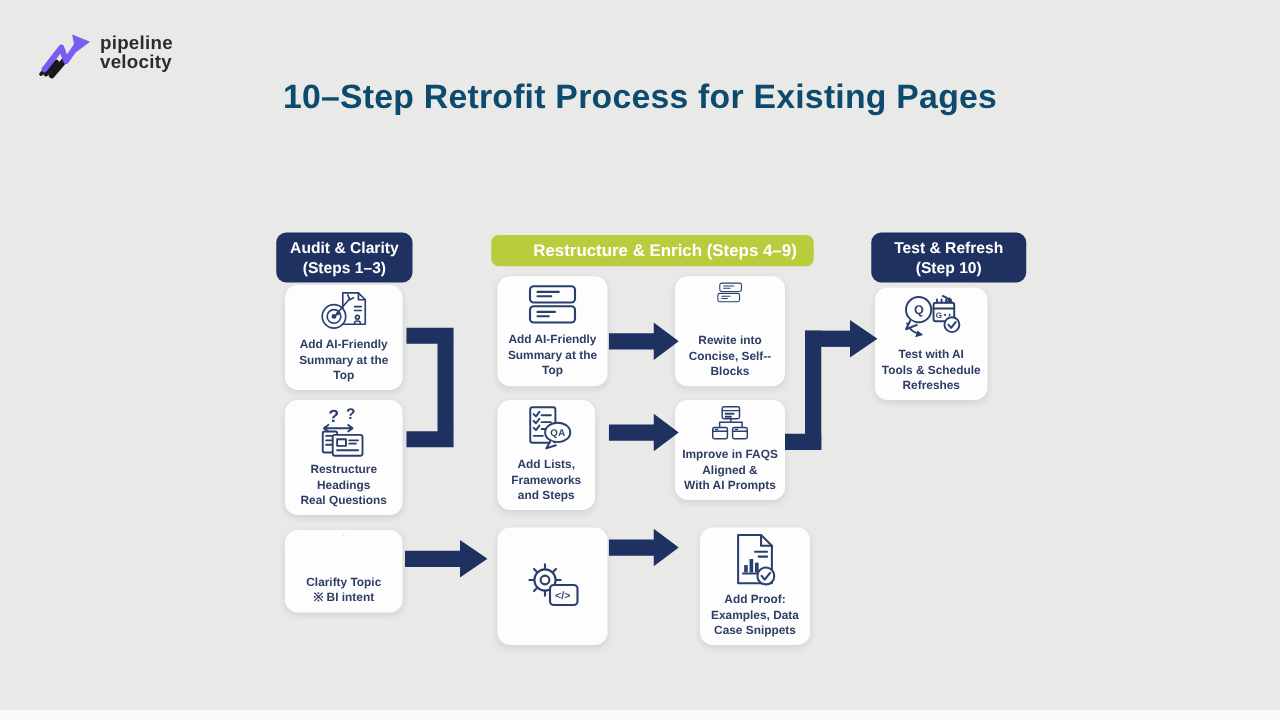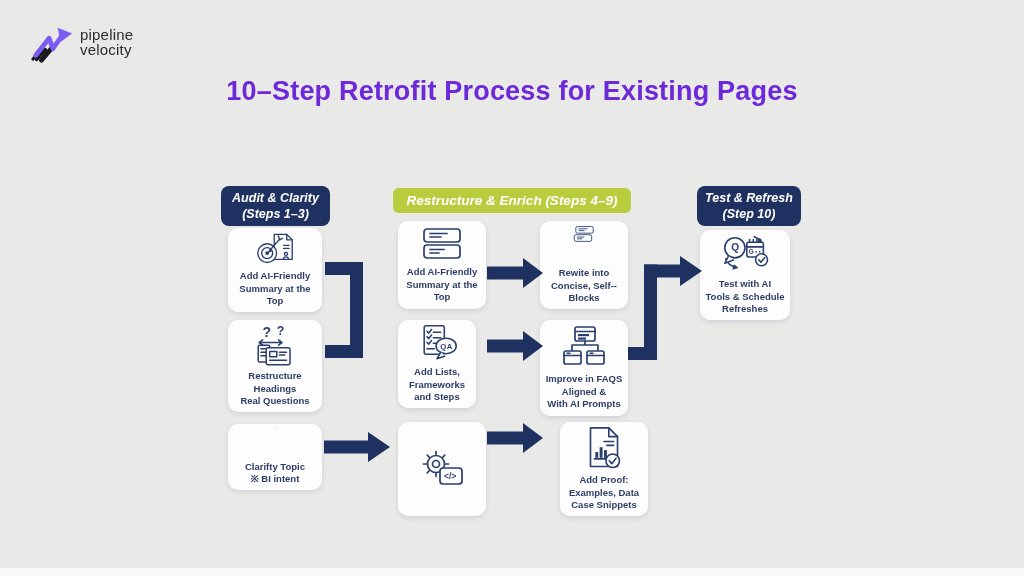--- a/index.html
+++ b/index.html
@@ -3,30 +3,30 @@
 <meta charset="utf-8">
 <style>
   html,body{margin:0;padding:0;}
   body{
     width:1024px;height:576px;position:relative;overflow:hidden;
     background:#e9e9e7;font-family:"Liberation Sans",sans-serif;
   }
   .bottom-strip{position:absolute;left:0;right:0;bottom:0;height:8px;background:#fafaf9;}
   
   .logo{position:absolute;left:28px;top:20px;display:flex;align-items:center;gap:6px;}
-  .logo-words{display:flex;flex-direction:column;color:#2b2b33;font-weight:normal;
+  .logo-words{display:flex;flex-direction:column;color:#2b2b33;font-weight:bold;
     font-size:15px;line-height:15px;letter-spacing:.2px;}
   
-  .title{position:absolute;top:76px;left:0;right:0;text-align:center;
-    font-size:27px;font-weight:800;color:#6d28d9;letter-spacing:.2px;}
+  .title{position:absolute;top:62px;left:0;right:0;text-align:center;
+    font-size:27px;font-weight:800;color:#0c4a6e;letter-spacing:.2px;}
   
   .badge{position:absolute;color:#ffffff;font-weight:bold;text-align:center;
-    display:flex;align-items:center;justify-content:center;white-space:pre-line;font-style:italic;}
+    display:flex;align-items:center;justify-content:center;white-space:pre-line;}
   .badge.navy{background:#1e3160;border-radius:8px;font-size:12.5px;line-height:1.3;}
-  .badge.lime{background:#b9cc3e;border-radius:6px;font-size:13.5px;}
+  .badge.lime{background:#b9cc3e;border-radius:6px;font-size:13.5px;padding-left:20px;}
   
   .card{position:absolute;background:#fdfdfd;border-radius:10px;
     box-shadow:0 2px 5px rgba(30,49,96,.12);
     display:flex;flex-direction:column;align-items:center;justify-content:center;
     gap:4px;padding:4px 3px;box-sizing:border-box;}
   .card .lbl{font-size:9.5px;font-weight:bold;color:#2e3d66;text-align:center;
     white-space:pre-line;line-height:1.32;}
   .arrow{position:absolute;}
   .ic{stroke:#2a3f6e;fill:none;stroke-width:1.7;stroke-linecap:round;stroke-linejoin:round;}
   .icfill{fill:#2a3f6e;stroke:none;}
@@ -49,21 +49,21 @@
     <span>pipeline</span>
     <span>velocity</span>
   </div>
 </div>
 
 <div class="title">10–Step Retrofit Process for Existing Pages</div>
 
 <div class="badge navy" style="left:221px;top:186px;width:109px;height:40px;">Audit &amp; Clarity
 (Steps 1–3)</div>
 <div class="badge lime" style="left:393px;top:188px;width:238px;height:25px;">Restructure &amp; Enrich (Steps 4–9)</div>
-<div class="badge navy" style="left:697px;top:186px;width:104px;height:40px;">Test &amp; Refresh
+<div class="badge navy" style="left:697px;top:186px;width:124px;height:40px;">Test &amp; Refresh
 (Step 10)</div>
 
 <div class="card" style="left:228px;top:228px;width:94px;height:84px;">
   <svg width="50" height="44" viewBox="0 0 50 44">
     <path class="icwhite" d="M24 3 h16 l7 7 v25 h-23 z"></path>
     <path class="ic" d="M40 3 v7 h7"></path>
     <path class="ic" d="M36 17 h7 M36 21 h7"></path>
     <circle class="ic" cx="39" cy="28" r="2"></circle>
     <path class="ic" d="M36 34 c0 -3 6 -3 6 0"></path>
     <circle class="icwhite" cx="15" cy="27" r="12"></circle>
@@ -147,21 +147,21 @@
     <rect class="icwhite" x="7" y="3" width="34" height="13" rx="3"></rect>
     <path class="ic" d="M13 7.5 h16 M13 11 h10"></path>
     <rect class="icwhite" x="4" y="19" width="34" height="13" rx="3"></rect>
     <path class="ic" d="M10 23.5 h13 M10 27 h9"></path>
   </svg>
   <div class="lbl">Rewite into
 Concise, Self--
 Blocks</div>
 </div>
 
-<div class="card" style="left:540px;top:320px;width:88px;height:96px;">
+<div class="card" style="left:540px;top:320px;width:88px;height:80px;">
   <svg width="48" height="44" viewBox="0 0 48 44">
     <rect class="icwhite" x="15" y="2" width="20" height="14" rx="2"></rect>
     <path class="ic" d="M15 6.5 H35"></path>
     <rect class="icfill" x="18" y="9" width="11" height="2.2"></rect>
     <rect class="icfill" x="18" y="12.5" width="8" height="2.2"></rect>
     <path class="ic" d="M25 16 v4 M25 20 H12 v5 M25 20 H38 v5"></path>
     <rect class="icwhite" x="4" y="26" width="17" height="13" rx="2"></rect>
     <path class="ic" d="M4 30.5 h17"></path>
     <rect class="icfill" x="6.5" y="27.5" width="4" height="1.6"></rect>
     <rect class="icwhite" x="27" y="26" width="17" height="13" rx="2"></rect>

